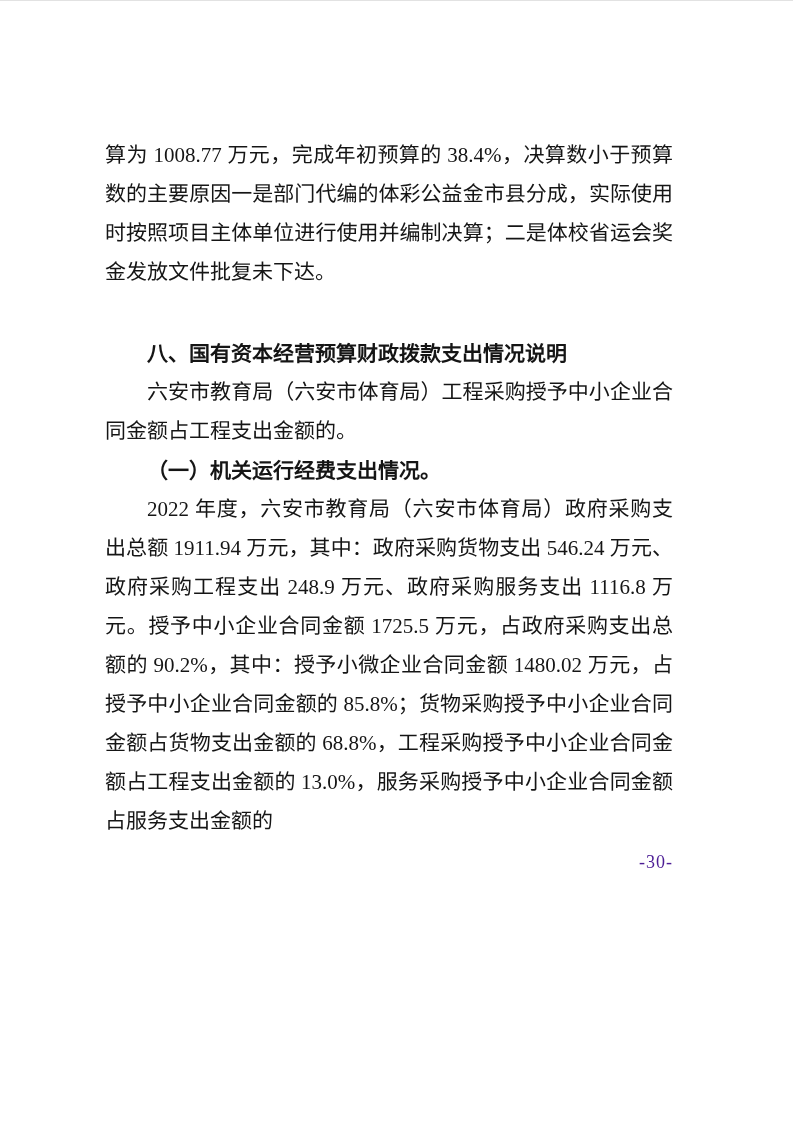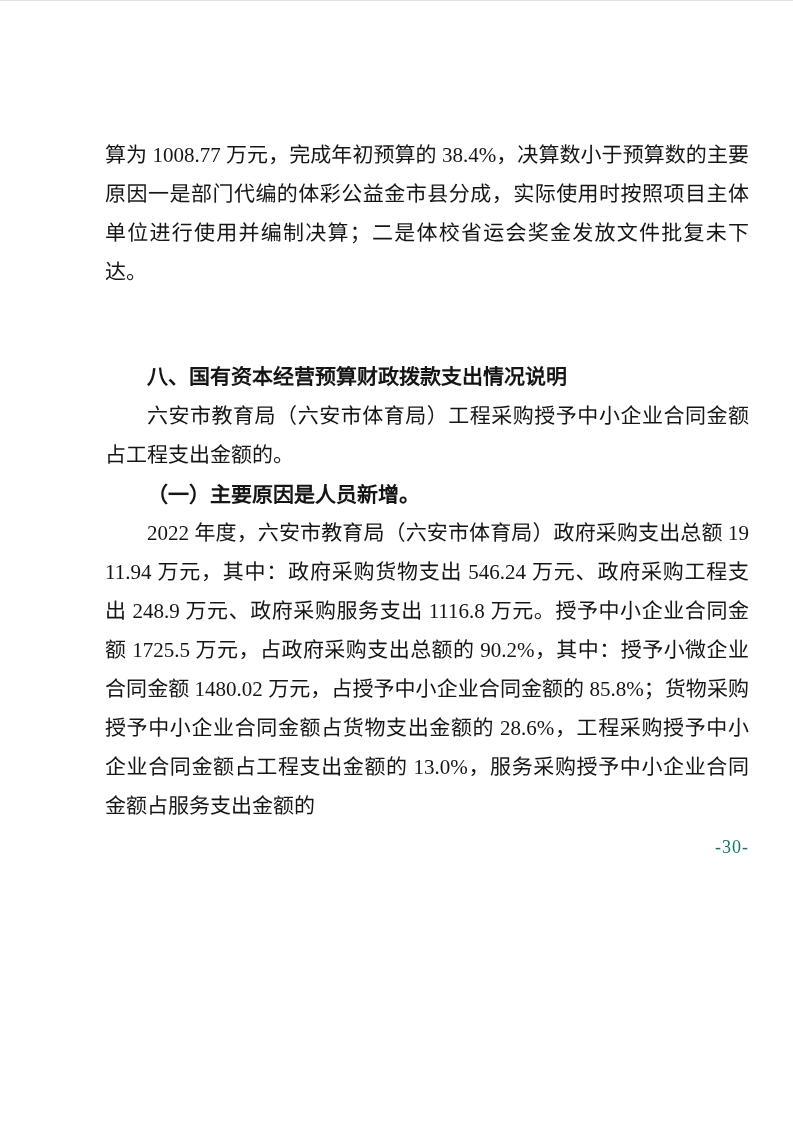--- a/index.html
+++ b/index.html
@@ -7,21 +7,21 @@
     padding: 0;
     background: #ffffff;
   }
   .page {
     position: relative;
     width: 793px;
     height: 1122px;
     box-sizing: border-box;
     background: #ffffff;
     border-top: 1px solid #e2e2e2;
-    padding: 135px 44px 0 105px;
+    padding: 135px 120px 0 105px;
     overflow: hidden;
     font-family: "Liberation Serif", "DejaVu Serif", serif;
     font-size: 21px;
     line-height: 39px;
     color: #151515;
   }
   .block {
     margin: 0;
     text-align: justify;
     text-justify: inter-ideograph;
@@ -33,46 +33,45 @@
   .para {
     text-indent: 2em;
   }
   .heading {
     font-weight: bold;
     text-indent: 2em;
     text-align: left;
     font-family: "Liberation Sans", "DejaVu Sans", sans-serif;
   }
   .gap-before {
-    margin-top: 66px;
-    font-family: Liberation Serif, serif;
+    margin-top: 42px;
   }
   .page-number {
     margin-top: 10px;
     text-align: right;
     font-size: 18px;
     line-height: 22px;
     letter-spacing: 1px;
-    color: #0f766e;
+    color: #4c1d95;
     font-family: "Liberation Serif", "DejaVu Serif", serif;
   }
 </style>
 </head>
 <body>
 
 <div class="page">
 
   <p class="block para-cont">算为 1008.77 万元，完成年初预算的 38.4%，决算数小于预算数的主要原因一是部门代编的体彩公益金市县分成，实际使用时按照项目主体单位进行使用并编制决算；二是体校省运会奖金发放文件批复未下达。</p>
 
   <p class="block heading gap-before">八、国有资本经营预算财政拨款支出情况说明</p>
 
   <p class="block para">六安市教育局（六安市体育局）工程采购授予中小企业合同金额占工程支出金额的。</p>
 
 
-  <p class="block heading">（一）主要原因是人员新增。</p>
+  <p class="block heading">（一）机关运行经费支出情况。</p>
 
 
 
-  <p class="block para">2022 年度，六安市教育局（六安市体育局）政府采购支出总额 1911.94 万元，其中：政府采购货物支出 546.24 万元、政府采购工程支出 248.9 万元、政府采购服务支出 1116.8 万元。授予中小企业合同金额 1725.5 万元，占政府采购支出总额的 90.2%，其中：授予小微企业合同金额 1480.02 万元，占授予中小企业合同金额的 85.8%；货物采购授予中小企业合同金额占货物支出金额的 28.6%，工程采购授予中小企业合同金额占工程支出金额的 13.0%，服务采购授予中小企业合同金额占服务支出金额的</p>
+  <p class="block para">2022 年度，六安市教育局（六安市体育局）政府采购支出总额 1911.94 万元，其中：政府采购货物支出 546.24 万元、政府采购工程支出 248.9 万元、政府采购服务支出 1116.8 万元。授予中小企业合同金额 1725.5 万元，占政府采购支出总额的 90.2%，其中：授予小微企业合同金额 1480.02 万元，占授予中小企业合同金额的 85.8%；货物采购授予中小企业合同金额占货物支出金额的 68.8%，工程采购授予中小企业合同金额占工程支出金额的 13.0%，服务采购授予中小企业合同金额占服务支出金额的</p>
 
   <div class="page-number">-30-</div>
 
 </div>
 
 </body></html>

